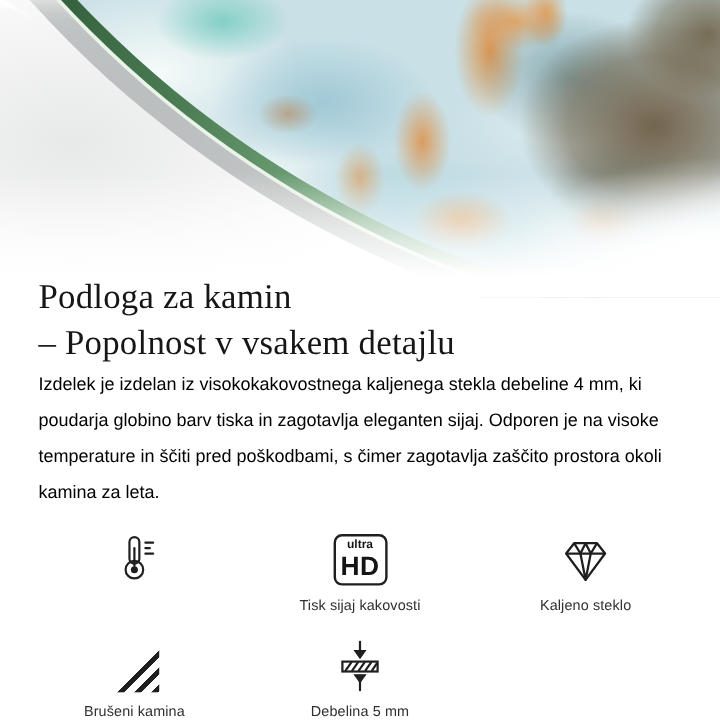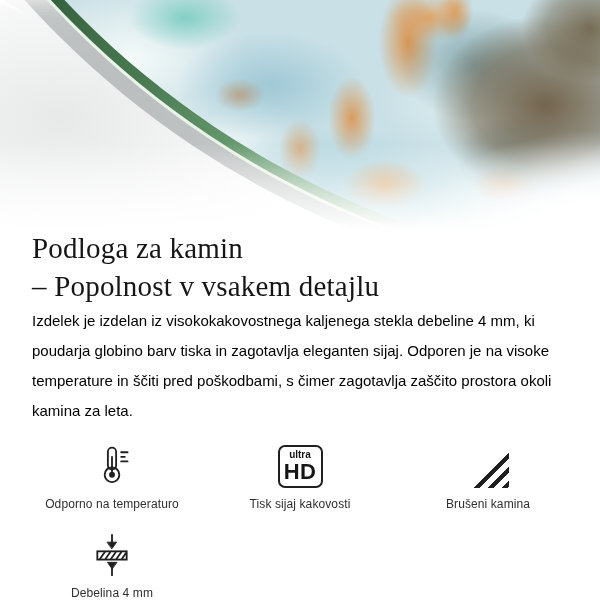--- a/index.html
+++ b/index.html
@@ -171,34 +171,44 @@
         <svg width="44" height="44" viewBox="0 0 48 48" fill="none" stroke="#1f1f1f" stroke-width="2" stroke-linecap="round">
           <rect x="19.5" y="4" width="9" height="24" rx="4.5"></rect>
           <circle cx="24" cy="33.5" r="8"></circle>
           <circle cx="24" cy="33.5" r="3.2" fill="#1f1f1f" stroke="none"></circle>
           <line x1="24" y1="14" x2="24" y2="30"></line>
           <line x1="34" y1="9" x2="41" y2="9"></line>
           <line x1="34" y1="14" x2="38" y2="14"></line>
           <line x1="34" y1="19" x2="41" y2="19"></line>
         </svg>
       </div>
-      <div class="label">Odporno na temperaturo</div>
     </div>
 
     <div class="feature">
       <div class="icon-box">
         <div class="ultrahd-box">
           <span class="t1">ultra</span>
           <span class="t2">HD</span>
         </div>
       </div>
       <div class="label">Tisk sijaj kakovosti</div>
     </div>
 
 
+    <div class="feature">
+      <div class="icon-box">
+        <svg width="46" height="42" viewBox="0 0 48 44" fill="none" stroke="#1f1f1f" stroke-width="2" stroke-linejoin="round">
+          <path d="M14 7 L34 7 L41 16 L24 39 L7 16 Z"></path>
+          <path d="M7 16 H41"></path>
+          <path d="M14 7 L19.5 16 L24 7 L28.5 16 L34 7"></path>
+          <path d="M19.5 16 L24 39 L28.5 16"></path>
+        </svg>
+      </div>
+      <div class="label">Kaljeno steklo</div>
+    </div>
 
     <div class="feature">
       <div class="icon-box">
         <div class="stripes-triangle"></div>
       </div>
       <div class="label">Brušeni kamina</div>
     </div>
 
     <div class="feature">
       <div class="icon-box">
@@ -208,17 +218,17 @@
           <rect x="8" y="20" width="32" height="9"></rect>
           <line x1="11" y1="28" x2="16" y2="21"></line>
           <line x1="17" y1="28" x2="22" y2="21"></line>
           <line x1="23" y1="28" x2="28" y2="21"></line>
           <line x1="29" y1="28" x2="34" y2="21"></line>
           <line x1="35" y1="28" x2="39" y2="22"></line>
           <path d="M24 46 V38"></path>
           <path d="M19 39 H29 L24 32 Z" fill="#1f1f1f" stroke-width="1" transform="rotate(180 24 35.5)"></path>
         </svg>
       </div>
-      <div class="label">Debelina 4 mm</div>
+      <div class="label">Debelina 5 mm</div>
     </div>
 
   </div>
 </div>
 
 </body></html>

